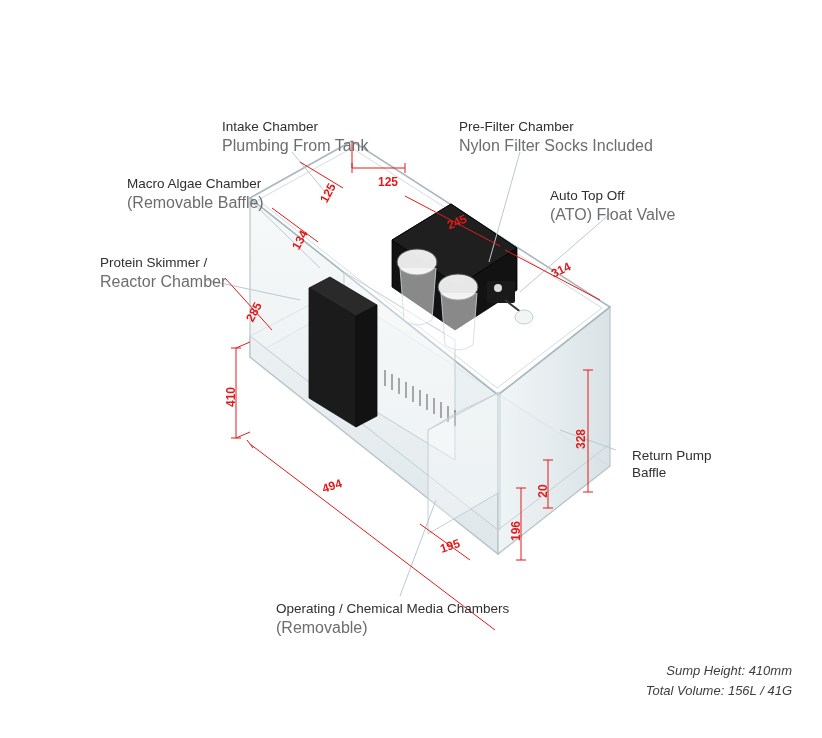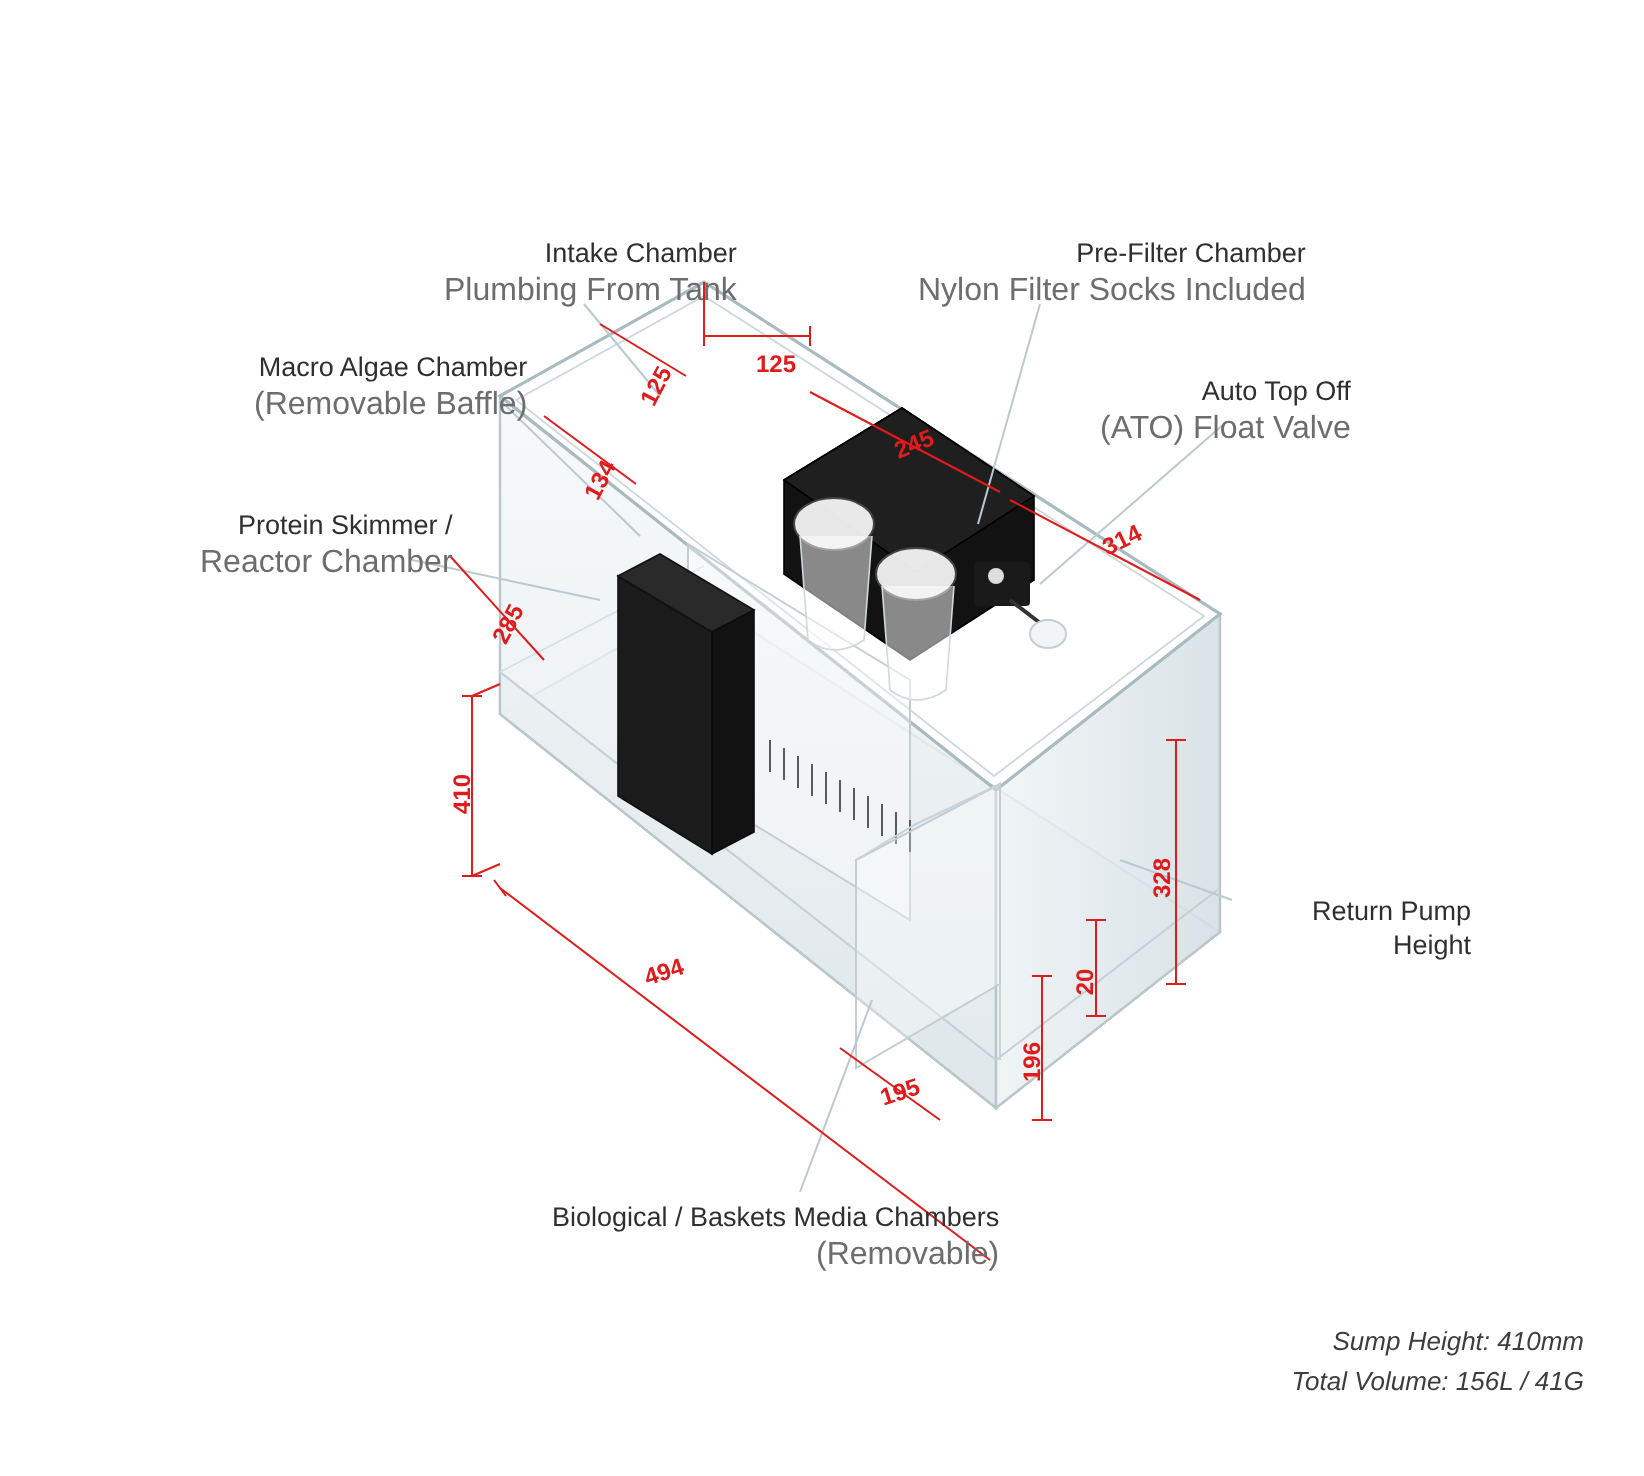--- a/index.html
+++ b/index.html
@@ -16,21 +16,21 @@
     color: #3a3a3a;
   }
   #stage {
     position: absolute;
     left: 0; top: 0;
     width: 822px;
     height: 738px;
   }
   .callout {
     position: absolute;
-    text-align: right;
+    text-align: left;
     line-height: 1.25;
     white-space: nowrap;
   }
   .callout .title {
     font-size: 13.5px;
     color: #2f2f2f;
     font-weight: 500;
     display: block;
   }
   .callout .sub {
@@ -209,27 +209,27 @@
   <div class="callout" style="left:100px; top:255px;">
     <span class="title">Protein Skimmer /</span>
     <span class="sub">Reactor Chamber</span>
   </div>
 
   <div class="callout" style="left:550px; top:188px;">
     <span class="title">Auto Top Off</span>
     <span class="sub">(ATO) Float Valve</span>
   </div>
 
-  <div class="callout" style="left:632px; top:448px;margin-left:24px;">
+  <div class="callout" style="left:632px; top:448px;">
     <span class="title">Return Pump</span>
-    <span class="title">Height</span>
+    <span class="title">Baffle</span>
   </div>
 
   <div class="callout" style="left:276px; top:601px;">
-    <span class="title">Biological / Baskets Media Chambers</span>
+    <span class="title">Operating / Chemical Media Chambers</span>
     <span class="sub">(Removable)</span>
   </div>
 
   <div class="dim" style="left:378px; top:175px;">
     <span>125</span>
   </div>
   <div class="dim" style="left:318px; top:186px; transform:rotate(-62deg);">
     <span>125</span>
   </div>
   <div class="dim" style="left:447px; top:215px; transform:rotate(-22deg);">

